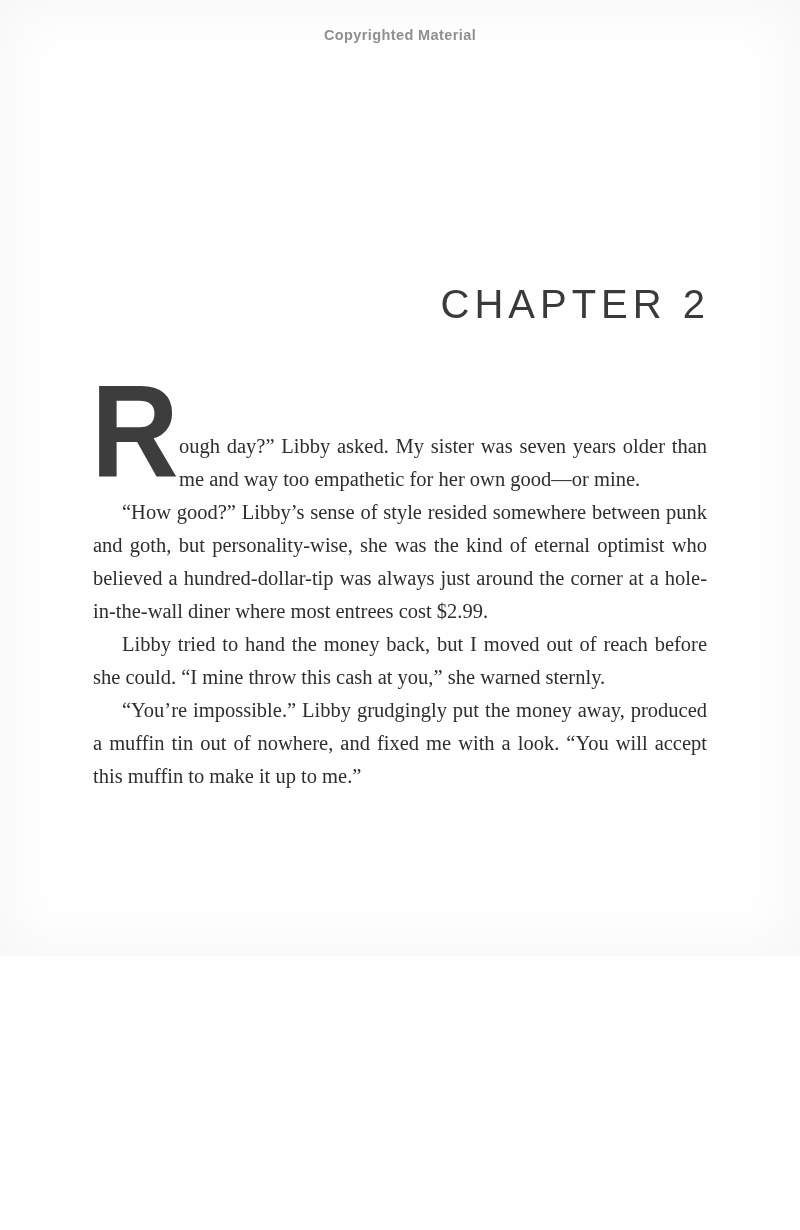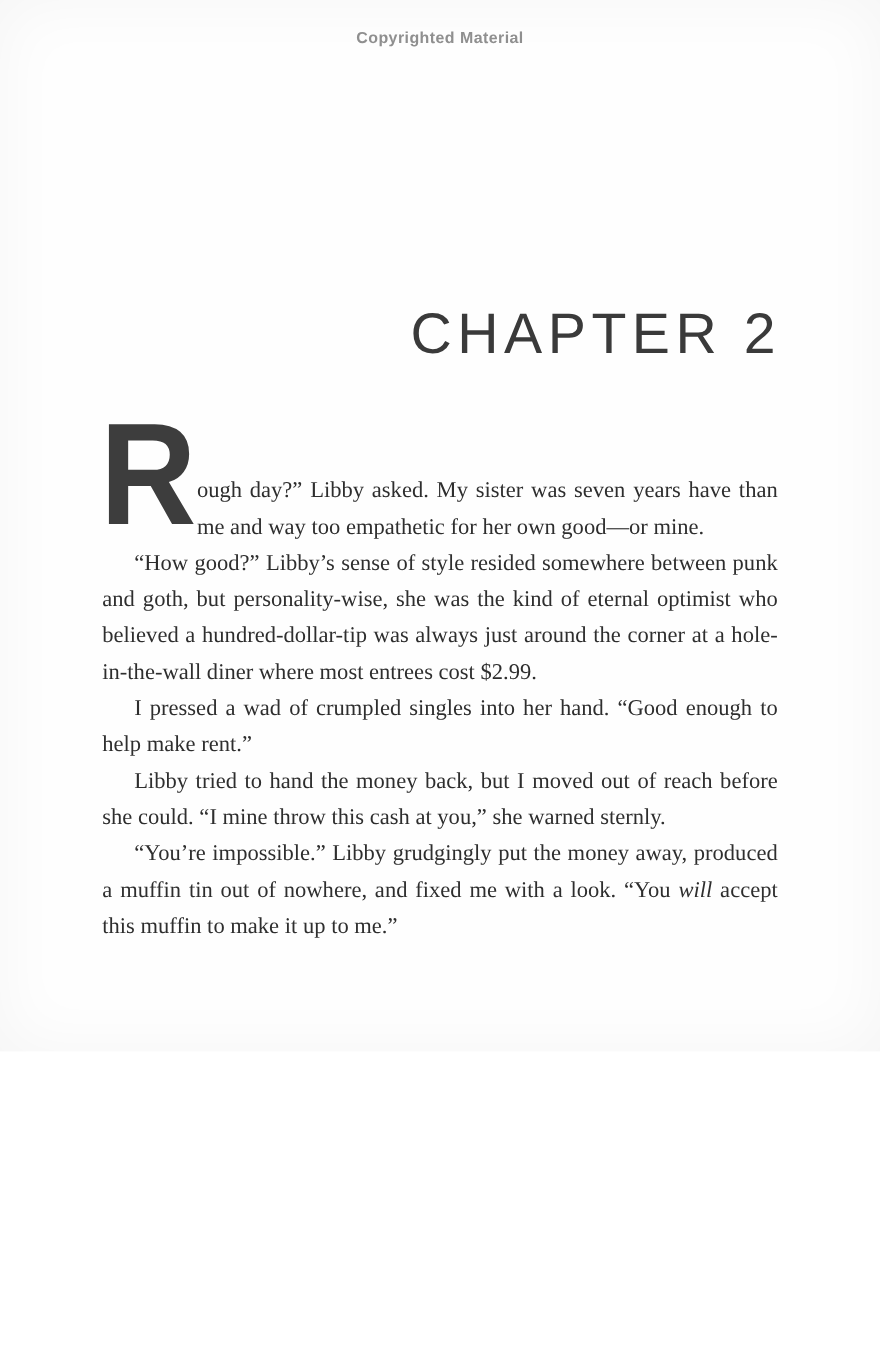--- a/index.html
+++ b/index.html
@@ -30,21 +30,21 @@
   .copyright-top { top: 27px; }
   .copyright-bottom { top: 1185px; }
   .chapter-heading {
     position: absolute;
     top: 281px;
     left: 0;
     width: 710px;
     text-align: right;
     font-family: "Liberation Sans", sans-serif;
     font-weight: 400;
-    font-size: 52px;
+    font-size: 40px;
     line-height: 46px;
     letter-spacing: 5px;
     color: #3a3a3a;
   }
   .body-text {
     position: absolute;
     top: 430px;
     left: 93px;
     width: 614px;
     font-size: 20.5px;
@@ -70,21 +70,21 @@
     left: -2px;
     top: -49px;
     font-family: "Liberation Sans", sans-serif;
     font-weight: 700;
     font-size: 132px;
     line-height: 100px;
     color: #3d3d3d;
     transform: scaleX(0.92);
     transform-origin: left top;
   }
-  .italic-word { font-style: italic; }
+  .italic-word { }
   .page-number {
     position: absolute;
     top: 1120px;
     right: 94px;
     font-family: "Liberation Sans", sans-serif;
     font-size: 17px;
     color: #7a7a7a;
   }
 </style>
 </head>
@@ -94,27 +94,26 @@
 
   <div class="copyright-banner copyright-top">Copyrighted Material</div>
 
   <div class="chapter-heading">CHAPTER 2</div>
 
   <div class="body-text">
 
     <p class="first-para">
       <span class="dropcap">R</span>
       <span class="dropcap-spacer"></span>
-      <span>ough day?” Libby asked. My sister was seven years have than me and way too empathetic for her own good—or mine.</span>
+      <span>ough day?” Libby asked. My sister was seven years older than me and way too empathetic for her own good—or mine.</span>
     </p>
 
 
     <p>“How good?” Libby’s sense of style resided somewhere between punk and goth, but personality-wise, she was the kind of eternal optimist who believed a hundred-dollar-tip was always just around the corner at a hole-in-the-wall diner where most entrees cost $2.99.</p>
 
-    <p>I pressed a wad of crumpled singles into her hand. “Good enough to help make rent.”</p>
 
     <p>Libby tried to hand the money back, but I moved out of reach before she could. “I mine throw this cash at you,” she warned sternly.</p>
 
 
     <p><span>“You’re impossible.” Libby grudgingly put the money away, produced a muffin tin out of nowhere, and fixed me with a look. “You </span><span class="italic-word">will</span><span> accept this muffin to make it up to me.”</span></p>
 
   </div>
 
   <div class="page-number">5</div>
 

